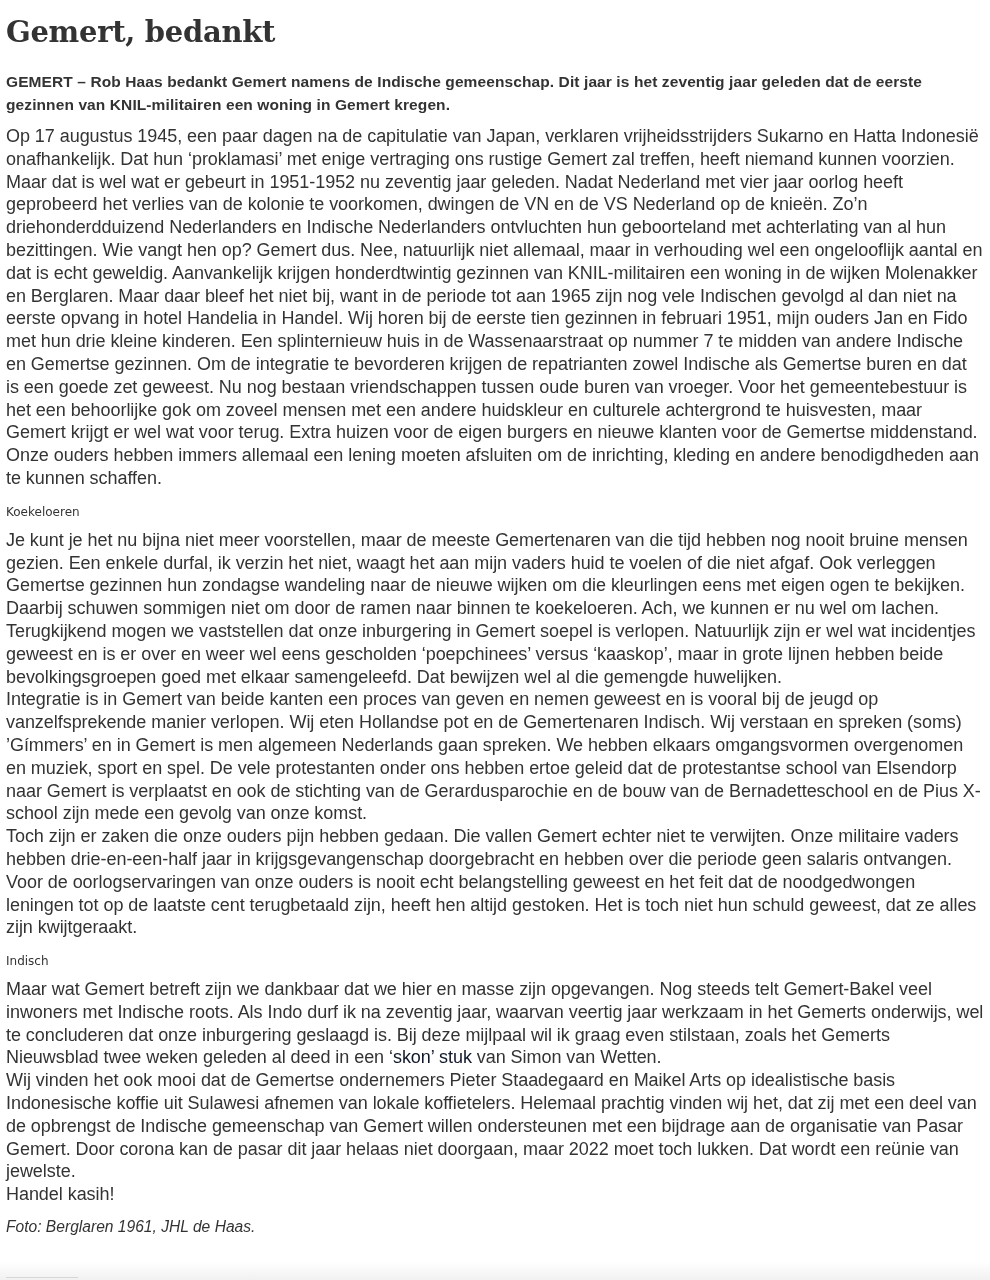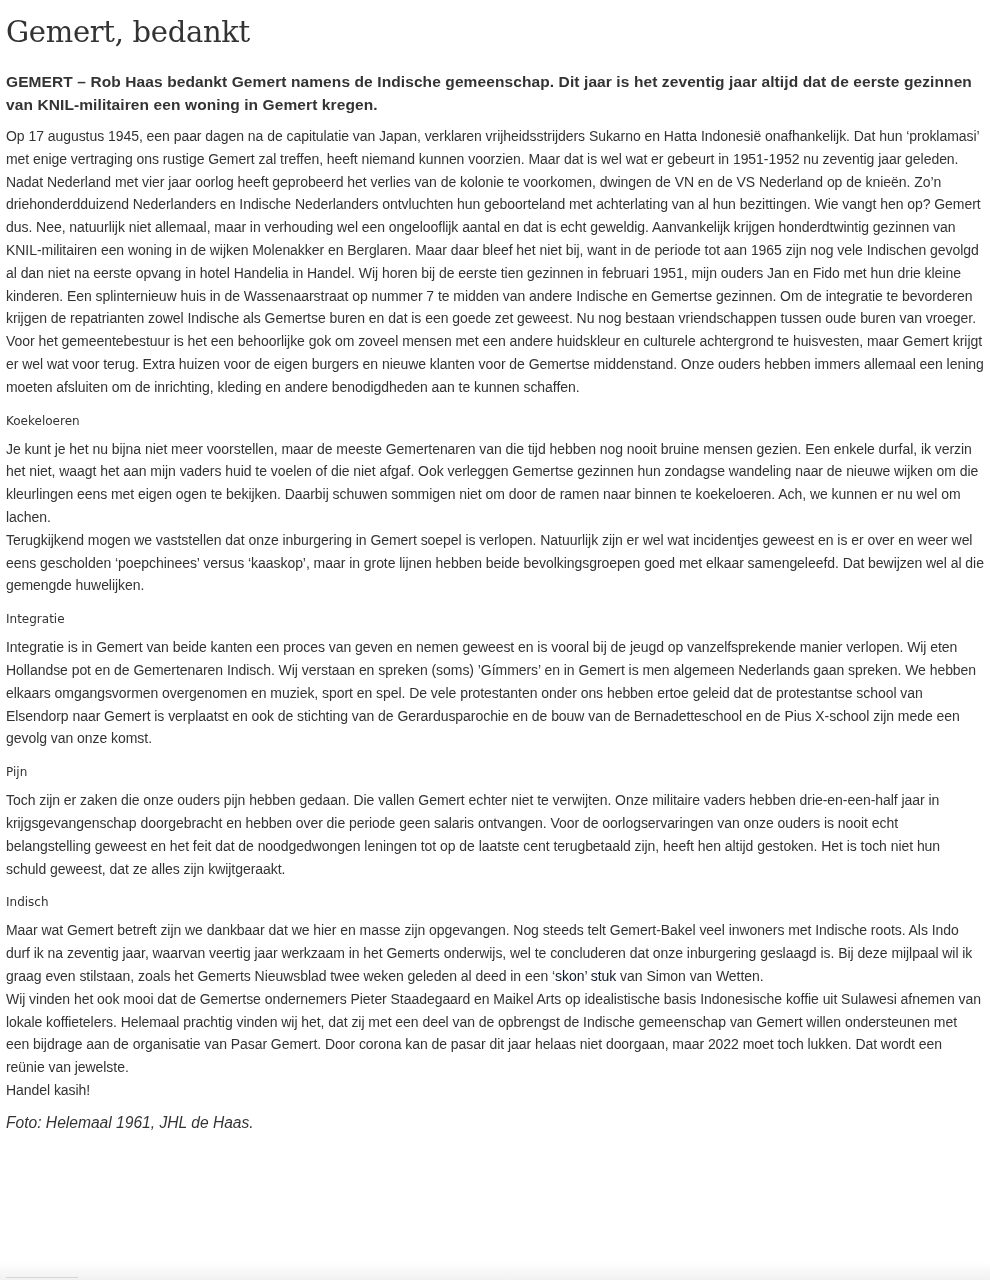--- a/index.html
+++ b/index.html
@@ -4,31 +4,31 @@
 <style>
   html, body { margin: 0; padding: 0; background: #ffffff; }
   body {
     width: 990px; height: 1280px; overflow: hidden; position: relative;
     color: #2b2b2b;
     font-family: "DejaVu Sans", sans-serif;
   }
   .article { padding: 6px 6px 0 6px; }
   h1 {
     font-family: "DejaVu Serif", serif;
-    font-weight: normal; font-size: 29px; line-height: 40px;
+    font-weight: bold; font-size: 29px; line-height: 40px;
     margin: 6px 0 18px 0; color: #333333; letter-spacing: -0.3px;
   }
   .lead {
     font-family: "Liberation Sans", sans-serif;
     font-weight: bold; font-size: 15.5px; line-height: 23px;
     margin: 0 0 9px 0; color: #333333; letter-spacing: 0.1px;
   }
   p.body {
     font-family: "Liberation Sans", sans-serif;
-    font-size: 14px; line-height: 22.8px; margin: 0; color: #333333;
+    font-size: 18px; line-height: 22.8px; margin: 0; color: #333333;
     letter-spacing: -0.05px;
   }
   h2 {
     font-family: "DejaVu Sans", sans-serif;
     font-weight: normal; font-size: 12px; line-height: 26px;
     margin: 9px 0 4px 0; color: #333333;
   }
   a.link { color: #0f172a; text-decoration: none; }
   .caption {
     font-family: "Liberation Sans", sans-serif;
@@ -42,44 +42,42 @@
   .footer-rule {
     position: absolute; left: 6px; bottom: 2px; width: 72px; height: 1px;
     background: #d6d6d6;
   }
 </style>
 </head>
 <body>
 
 <div class="article">
   <h1>Gemert, bedankt</h1>
-  <p class="lead">GEMERT – Rob Haas bedankt Gemert namens de Indische gemeenschap. Dit jaar is het zeventig jaar altijd dat de eerste gezinnen van KNIL-militairen een woning in Gemert kregen.</p>
+  <p class="lead">GEMERT – Rob Haas bedankt Gemert namens de Indische gemeenschap. Dit jaar is het zeventig jaar geleden dat de eerste gezinnen van KNIL-militairen een woning in Gemert kregen.</p>
 
   <p class="body">Op 17 augustus 1945, een paar dagen na de capitulatie van Japan, verklaren vrijheidsstrijders Sukarno en Hatta Indonesië onafhankelijk. Dat hun ‘proklamasi’ met enige vertraging ons rustige Gemert zal treffen, heeft niemand kunnen voorzien. Maar dat is wel wat er gebeurt in 1951-1952 nu zeventig jaar geleden. Nadat Nederland met vier jaar oorlog heeft geprobeerd het verlies van de kolonie te voorkomen, dwingen de VN en de VS Nederland op de knieën. Zo’n driehonderdduizend Nederlanders en Indische Nederlanders ontvluchten hun geboorteland met achterlating van al hun bezittingen. Wie vangt hen op? Gemert dus. Nee, natuurlijk niet allemaal, maar in verhouding wel een ongelooflijk aantal en dat is echt geweldig. Aanvankelijk krijgen honderdtwintig gezinnen van KNIL-militairen een woning in de wijken Molenakker en Berglaren. Maar daar bleef het niet bij, want in de periode tot aan 1965 zijn nog vele Indischen gevolgd al dan niet na eerste opvang in hotel Handelia in Handel. Wij horen bij de eerste tien gezinnen in februari 1951, mijn ouders Jan en Fido met hun drie kleine kinderen. Een splinternieuw huis in de Wassenaarstraat op nummer 7 te midden van andere Indische en Gemertse gezinnen. Om de integratie te bevorderen krijgen de repatrianten zowel Indische als Gemertse buren en dat is een goede zet geweest. Nu nog bestaan vriendschappen tussen oude buren van vroeger. Voor het gemeentebestuur is het een behoorlijke gok om zoveel mensen met een andere huidskleur en culturele achtergrond te huisvesten, maar Gemert krijgt er wel wat voor terug. Extra huizen voor de eigen burgers en nieuwe klanten voor de Gemertse middenstand. Onze ouders hebben immers allemaal een lening moeten afsluiten om de inrichting, kleding en andere benodigdheden aan te kunnen schaffen.</p>
 
   <section>
     <h2>Koekeloeren</h2>
     <p class="body">Je kunt je het nu bijna niet meer voorstellen, maar de meeste Gemertenaren van die tijd hebben nog nooit bruine mensen gezien. Een enkele durfal, ik verzin het niet, waagt het aan mijn vaders huid te voelen of die niet afgaf. Ook verleggen Gemertse gezinnen hun zondagse wandeling naar de nieuwe wijken om die kleurlingen eens met eigen ogen te bekijken. Daarbij schuwen sommigen niet om door de ramen naar binnen te koekeloeren. Ach, we kunnen er nu wel om lachen.</p>
     <p class="body">Terugkijkend mogen we vaststellen dat onze inburgering in Gemert soepel is verlopen. Natuurlijk zijn er wel wat incidentjes geweest en is er over en weer wel eens gescholden ‘poepchinees’ versus ‘kaaskop’, maar in grote lijnen hebben beide bevolkingsgroepen goed met elkaar samengeleefd. Dat bewijzen wel al die gemengde huwelijken.</p>
   </section>
 
   <section>
-    <h2>Integratie</h2>
     <p class="body">Integratie is in Gemert van beide kanten een proces van geven en nemen geweest en is vooral bij de jeugd op vanzelfsprekende manier verlopen. Wij eten Hollandse pot en de Gemertenaren Indisch. Wij verstaan en spreken (soms) ’Gímmers’ en in Gemert is men algemeen Nederlands gaan spreken. We hebben elkaars omgangsvormen overgenomen en muziek, sport en spel. De vele protestanten onder ons hebben ertoe geleid dat de protestantse school van Elsendorp naar Gemert is verplaatst en ook de stichting van de Gerardusparochie en de bouw van de Bernadetteschool en de Pius X-school zijn mede een gevolg van onze komst.</p>
   </section>
 
   <section>
-    <h2>Pijn</h2>
     <p class="body">Toch zijn er zaken die onze ouders pijn hebben gedaan. Die vallen Gemert echter niet te verwijten. Onze militaire vaders hebben drie-en-een-half jaar in krijgsgevangenschap doorgebracht en hebben over die periode geen salaris ontvangen. Voor de oorlogservaringen van onze ouders is nooit echt belangstelling geweest en het feit dat de noodgedwongen leningen tot op de laatste cent terugbetaald zijn, heeft hen altijd gestoken. Het is toch niet hun schuld geweest, dat ze alles zijn kwijtgeraakt.</p>
   </section>
 
   <section>
     <h2>Indisch</h2>
     <p class="body"><span>Maar wat Gemert betreft zijn we dankbaar dat we hier en masse zijn opgevangen. Nog steeds telt Gemert-Bakel veel inwoners met Indische roots. Als Indo durf ik na zeventig jaar, waarvan veertig jaar werkzaam in het Gemerts onderwijs, wel te concluderen dat onze inburgering geslaagd is. Bij deze mijlpaal wil ik graag even stilstaan, zoals het Gemerts Nieuwsblad twee weken geleden al deed in een ‘</span><a class="link" href="#">skon’ stuk</a><span> van Simon van Wetten.</span></p>
     <p class="body">Wij vinden het ook mooi dat de Gemertse ondernemers Pieter Staadegaard en Maikel Arts op idealistische basis Indonesische koffie uit Sulawesi afnemen van lokale koffietelers. Helemaal prachtig vinden wij het, dat zij met een deel van de opbrengst de Indische gemeenschap van Gemert willen ondersteunen met een bijdrage aan de organisatie van Pasar Gemert. Door corona kan de pasar dit jaar helaas niet doorgaan, maar 2022 moet toch lukken. Dat wordt een reünie van jewelste.</p>
     <p class="body">Handel kasih!</p>
   </section>
 
-  <p class="caption">Foto: Helemaal 1961, JHL de Haas.</p>
+  <p class="caption">Foto: Berglaren 1961, JHL de Haas.</p>
 </div>
 
 <div class="footer-fade"></div>
 <div class="footer-rule"></div>
 
 </body></html>

